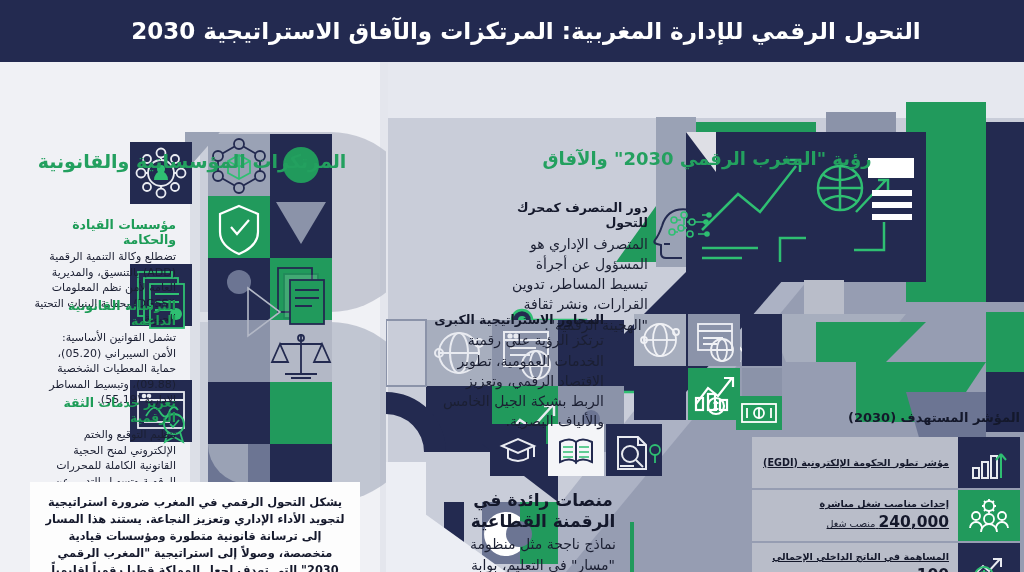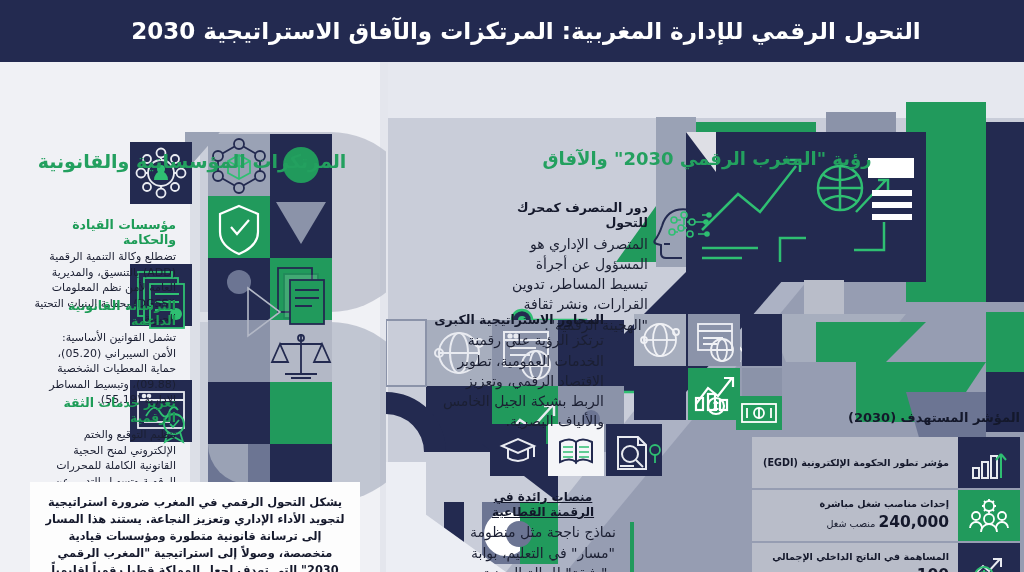--- a/index.html
+++ b/index.html
@@ -74,40 +74,40 @@
     color:#14182b; font-size:11.4px; font-weight:bold; line-height:1.5; text-align:center;
   }
 
   
   .rblock{ position:absolute; text-align:right; }
   .rblock .h{ color:#14182b; font-size:12.5px; font-weight:bold; margin-bottom:3px; line-height:1.22;}
   .rblock .p{ color:#1b1f32; font-size:14px; line-height:1.45; }
   #rb1{ left:495px; top:138px; width:153px; }
   #rb2{ left:432px; top:250px; width:172px; }
   #rb3{ left:470px; top:428px; width:146px; text-align:center; }
-  #rb3 .h{ font-size:12px;text-decoration:underline; }
+  #rb3 .h{ font-size:17px; }
 
   
   .kpi-title{
     position:absolute; left:740px; top:348px; width:280px;
     color:#14182b; font-size:13px; font-weight:bold; text-align:right;
   }
   .kpi-list{ position:absolute; left:752px; top:375px; width:268px; }
   .kpi-row{
     display:flex; align-items:stretch; height:51px; margin-bottom:2px;
     background:#b9bdc9;
   }
   .kpi-ico{
     width:62px; flex:0 0 62px; display:flex; align-items:center; justify-content:center;
   }
   .kpi-ico.navy{ background:#232a50; }
   .kpi-ico.green{ background:#219a5c; }
   .kpi-txt{
     flex:1; display:flex; flex-direction:column; justify-content:center;
-    padding:3px 9px; text-align:right; color:#14182b;
+    padding:3px 9px; text-align:right; color:#14182b;text-decoration:underline;
   }
   .kpi-l1{ font-size:9.6px; font-weight:bold; line-height:1.25; }
   .kpi-l2{ font-size:9.6px; line-height:1.3; margin-top:2px; }
   .kpi-l2 b{ font-size:15.5px; font-weight:bold; }
 
   
   .tile{ position:absolute; }
   svg{ display:block; }
 </style>
 </head>

